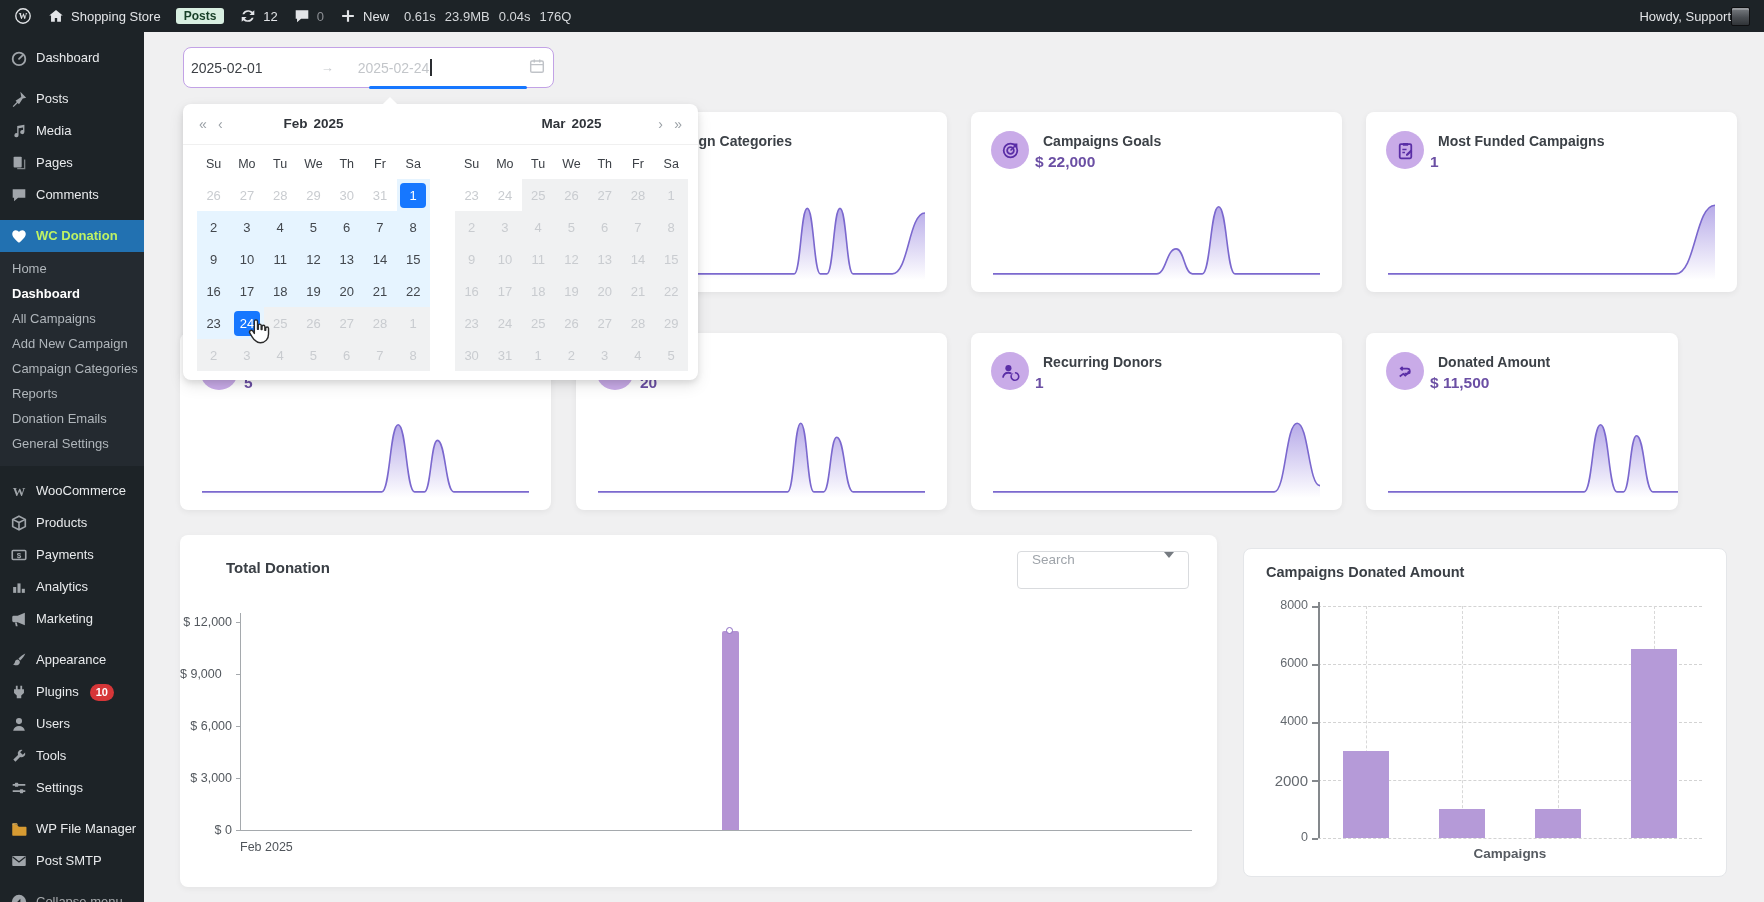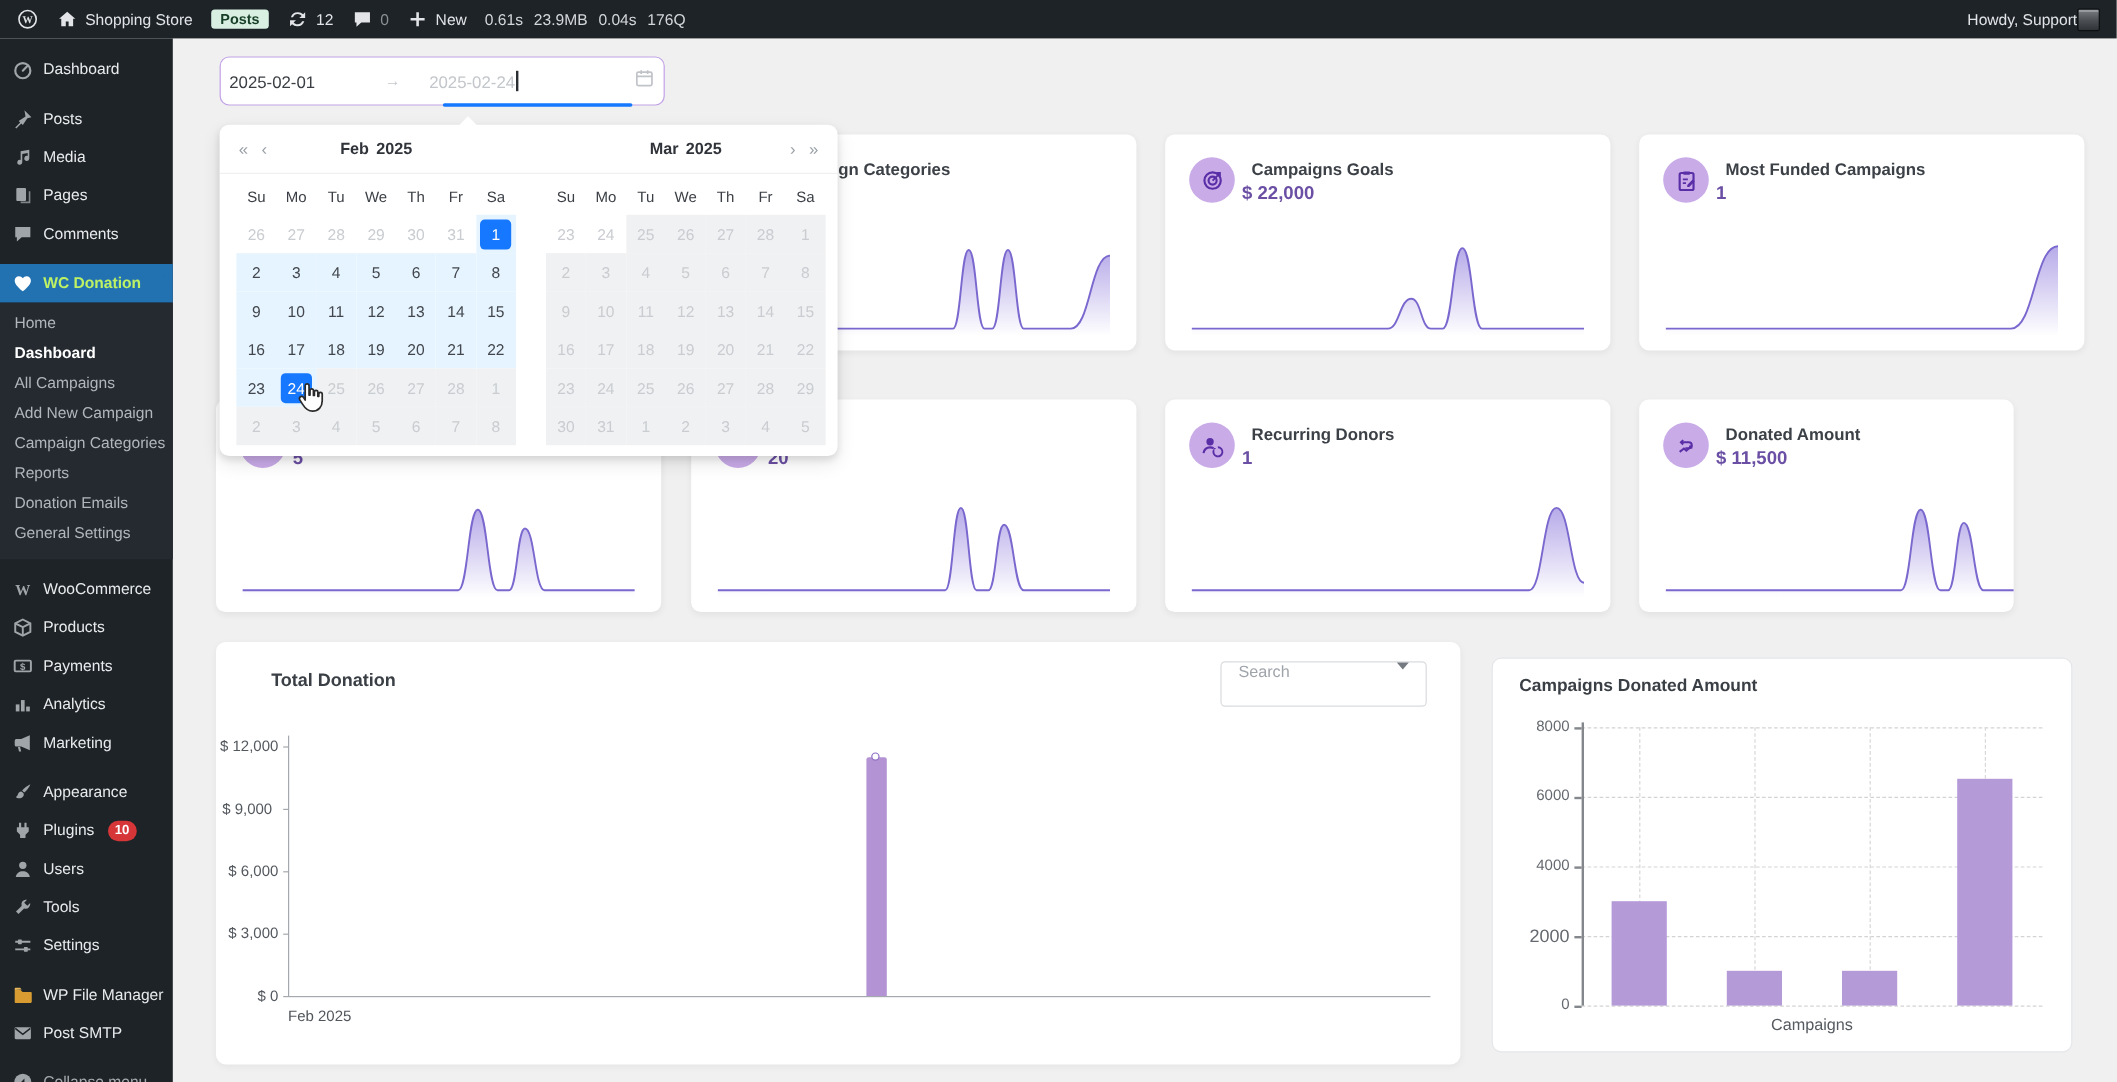--- a/index.html
+++ b/index.html
@@ -814,21 +814,21 @@
   <div class="panel-title" id="td-title">Total Donation</div>
   <div id="td-search">
     <span>Search</span>
     <span class="select-caret"></span>
   </div>
   <div id="td-chart">
       <div class="cpos" style="left:60px;top:78px;width:1px;height:217px;background:#a5a9ad"></div>
       <div class="cpos" style="left:60px;top:295px;width:952px;height:1px;background:#a5a9ad"></div>
       <div class="cpos" style="left:0;top:80px;width:52px;text-align:right;font-size:12.5px;color:#53585e">$ 12,000</div>
       <div class="cpos" style="left:56px;top:87px;width:4px;height:1px;background:#a5a9ad"></div>
-      <div class="cpos" style="left:0;top:132px;width:52px;text-align:center;font-size:12.5px;color:#53585e">$ 9,000</div>
+      <div class="cpos" style="left:0;top:132px;width:52px;text-align:left;font-size:12.5px;color:#53585e">$ 9,000</div>
       <div class="cpos" style="left:56px;top:139px;width:4px;height:1px;background:#a5a9ad"></div>
       <div class="cpos" style="left:0;top:184px;width:52px;text-align:right;font-size:12.5px;color:#53585e">$ 6,000</div>
       <div class="cpos" style="left:56px;top:191px;width:4px;height:1px;background:#a5a9ad"></div>
       <div class="cpos" style="left:0;top:236px;width:52px;text-align:right;font-size:12.5px;color:#53585e">$ 3,000</div>
       <div class="cpos" style="left:56px;top:243px;width:4px;height:1px;background:#a5a9ad"></div>
       <div class="cpos" style="left:0;top:288px;width:52px;text-align:right;font-size:12.5px;color:#53585e">$ 0</div>
       <div class="cpos" style="left:56px;top:295px;width:4px;height:1px;background:#a5a9ad"></div>
       <div class="cpos" style="left:542px;top:96px;width:17px;height:199px;background:#b493d4;border-radius:2px 2px 0 0"></div>
       <div class="cpos" style="left:546px;top:92px;width:7px;height:7px;border-radius:50%;background:#fff;border:1.5px solid #8d6cc3;box-sizing:border-box"></div>
       <div class="cpos" style="left:60px;top:305px;font-size:12.5px;color:#50555b">Feb 2025</div>
@@ -855,21 +855,21 @@
       <div class="cpos" style="left:68px;top:289px;width:6px;height:1.5px;background:#84888c"></div>
       <div class="cpos" style="left:122px;top:57px;height:232px;border-left:1.5px dashed #d8d8d8"></div>
       <div class="cpos" style="left:218px;top:57px;height:232px;border-left:1.5px dashed #d8d8d8"></div>
       <div class="cpos" style="left:314px;top:57px;height:232px;border-left:1.5px dashed #d8d8d8"></div>
       <div class="cpos" style="left:410px;top:57px;height:232px;border-left:1.5px dashed #d8d8d8"></div>
       <div class="cpos" style="left:74px;top:53px;width:2px;height:236px;background:#84888c"></div>
       <div class="cpos" style="left:99px;top:202px;width:46px;height:87px;background:#b59ad8"></div>
       <div class="cpos" style="left:195px;top:260px;width:46px;height:29px;background:#b59ad8"></div>
       <div class="cpos" style="left:291px;top:260px;width:46px;height:29px;background:#b59ad8"></div>
       <div class="cpos" style="left:387px;top:100px;width:46px;height:189px;background:#b59ad8"></div>
-      <div class="cpos" style="left:74px;top:297px;width:384px;text-align:center;font-weight:normal;font-size:13.5px;color:#565b61">Campaigns</div>
+      <div class="cpos" style="left:74px;top:297px;width:384px;text-align:center;font-weight:bold;font-size:13.5px;color:#565b61">Campaigns</div>
     </div>
 </div>
 
 <div id="cursor">
   <svg width="25" height="29" viewBox="0 0 28 32">
     <path d="M10 3c1 0 1.8.8 1.8 1.8v8.7h.9V9.3c0-.9.7-1.6 1.6-1.6s1.6.7 1.6 1.6v4.5h.9v-3.2c0-.9.7-1.6 1.6-1.6s1.6.7 1.6 1.6v4h.9v-2c0-.9.7-1.6 1.6-1.6s1.6.7 1.6 1.6v6.1c0 5.5-3.4 9.8-9 9.8-4.5 0-6.7-2.2-9.4-6.6l-2.5-4c-.6-1-.4-2.2.5-2.9.9-.7 2.3-.4 2.9.6l1.6 2.5V4.8C8.2 3.8 9 3 10 3z" fill="#fff" stroke="#2b2b2b" stroke-width="1.6" stroke-linejoin="round"></path>
   </svg>
 </div>
 
 </body></html>

